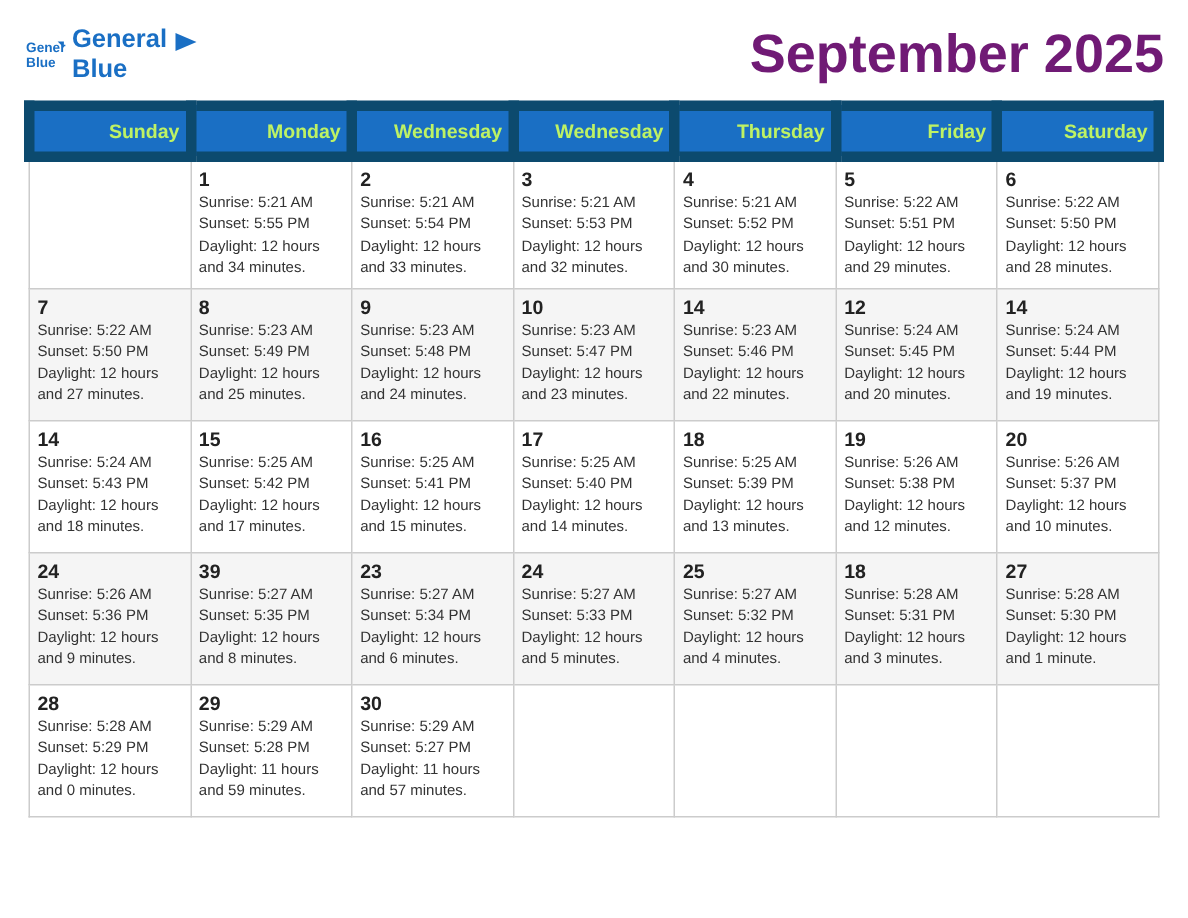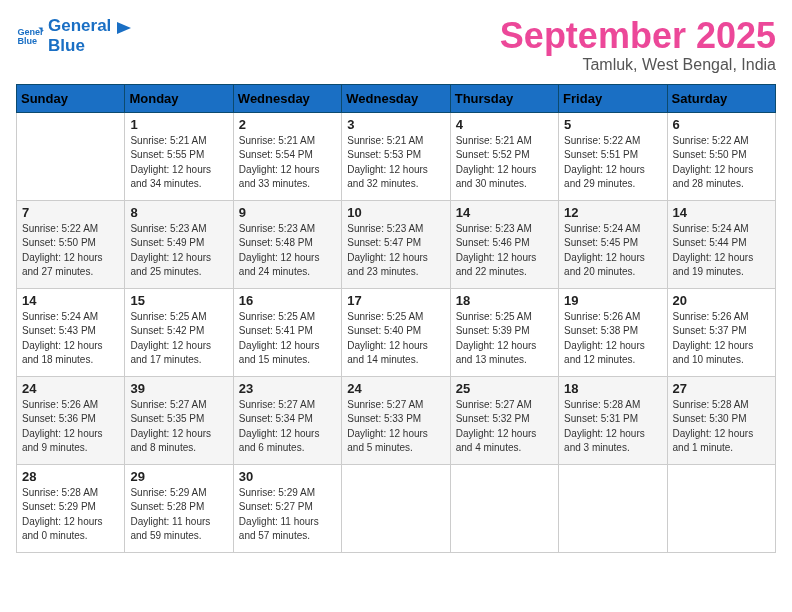--- a/index.html
+++ b/index.html
@@ -24,40 +24,40 @@
       width: 28px;
       height: 28px;
       margin-right: 4px;
     }
     .title-block {
       text-align: right;
     }
     .month-title {
       font-size: 36px;
       font-weight: bold;
-      color: #ec4899;
+      color: #701a75;
       line-height: 1.1;
     }
     .location-title {
       font-size: 16px;
       color: #555;
     }
     table {
       width: 100%;
       border-collapse: collapse;
       table-layout: fixed;
     }
     thead tr th {
       background-color: #1a6fc4;
-      color: #000000;
+      color: #bef264;
       font-size: 13px;
       font-weight: bold;
       padding: 6px 4px;
-      text-align: left;
-      border: 1px solid #0c4a6e;
+      text-align: right;
+      border: 7px solid #0c4a6e;
     }
     tbody tr td {
       vertical-align: top;
       border: 1px solid #ccc;
       padding: 4px 5px;
       font-size: 10.5px;
       color: #333;
       height: 88px;
     }
     .day-num {
@@ -95,21 +95,20 @@
     <div style="display:flex;flex-direction:column;line-height:1.2;">
       <span style="font-size:17px;font-weight:bold;color:#1a6fc4;">General</span>
       <span style="font-size:17px;font-weight:bold;color:#1a6fc4;">Blue</span>
     </div>
     <svg width="22" height="22" viewBox="0 0 22 22" style="margin-left:2px;margin-top:-10px;">
       <polygon points="4,2 18,8 4,14" fill="#1a6fc4"></polygon>
     </svg>
   </div>
   <div class="title-block">
     <div class="month-title">September 2025</div>
-    <div class="location-title">Tamluk, West Bengal, India</div>
   </div>
 </div>
 
 <table>
   <thead>
     <tr id="header-row">
     <th>Sunday</th>
         <th>Monday</th>
         <th>Wednesday</th>
         <th>Wednesday</th>

